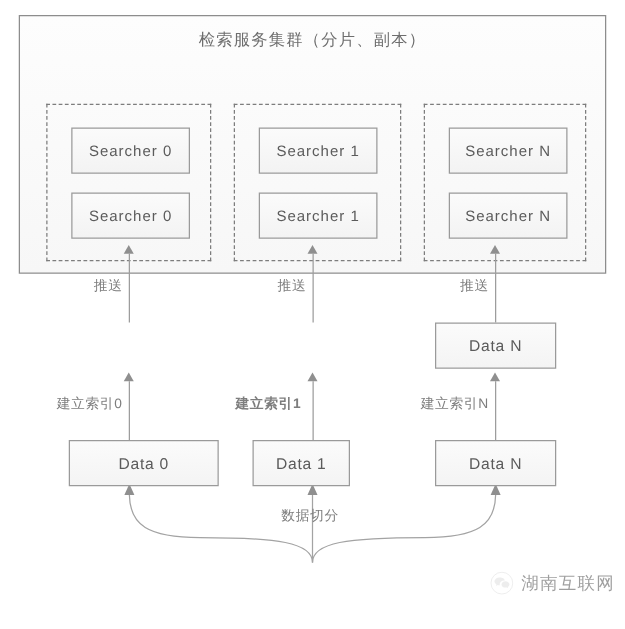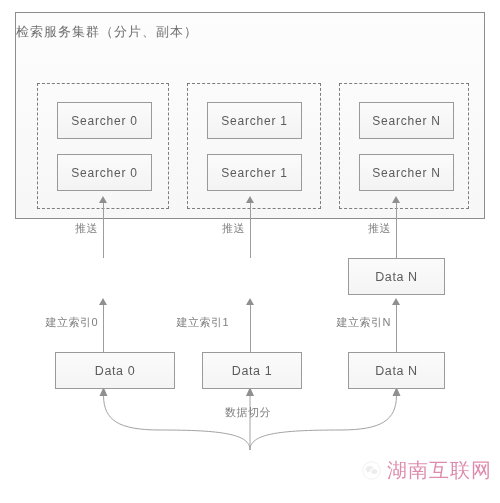--- a/index.html
+++ b/index.html
@@ -42,21 +42,21 @@
     height: 207px;
     border: 1px solid #8d8d8d;
     background: linear-gradient(180deg, #fdfdfd 0%, #f7f7f7 100%);
   }
 
   .cluster-title {
     position: absolute;
     left: 0;
     top: 10px;
     width: 100%;
-    text-align: left;
+    text-align: center;
     font-size: 13px;
     color: #6e6e6e;
     letter-spacing: 1px;
     white-space: nowrap;
   }
 
   .shard-group {
     position: absolute;
     box-sizing: border-box;
     top: 70px;
@@ -126,22 +126,22 @@
   .watermark {
     position: absolute;
     right: 8px;
     top: 457px;
     display: flex;
     align-items: center;
     gap: 6px;
     opacity: 0.5;
   }
   .watermark .wm-text {
-    font-size: 20px;
-    color: #be185d;
+    font-size: 14px;
+    color: #404040;
     letter-spacing: 1px;
     white-space: nowrap;
   }
   .wm-icon {
     width: 19px;
     height: 19px;
     position: relative;
   }
 </style>
 </head>
@@ -194,28 +194,28 @@
   <div class="edge-label" style="left:394px; top:221px;">推送</div>
 
   <div class="box" style="left:348px; top:258px; width:97px; height:37px;">Data N</div>
 
   <div class="vline" style="left:103px; top:305px; height:47px;"></div>
   <div class="arrowhead" style="left:99px; top:298px;"></div>
   <div class="edge-label" style="left:101px; top:315px;">建立索引0</div>
 
   <div class="vline" style="left:250px; top:305px; height:47px;"></div>
   <div class="arrowhead" style="left:246px; top:298px;"></div>
-  <div class="edge-label" style="left:232px; top:315px;">建立索引1</div>
+  <div class="edge-label" style="left:244px; top:315px;font-weight:bold;">建立索引1</div>
 
   <div class="vline" style="left:396px; top:305px; height:47px;"></div>
   <div class="arrowhead" style="left:392px; top:298px;"></div>
   <div class="edge-label" style="left:394px; top:315px;">建立索引N</div>
 
   <div class="box" style="left:55px; top:352px; width:120px; height:37px;">Data 0</div>
-  <div class="box" style="left:202px; top:352px; width:100px; height:37px;text-align:center;">Data 1</div>
+  <div class="box" style="left:202px; top:352px; width:78px; height:37px;text-align:center;">Data 1</div>
   <div class="box" style="left:348px; top:352px; width:97px; height:37px;">Data N</div>
 
   <div class="edge-label center" style="left:248px; top:405px;">数据切分</div>
 
 
   <div class="watermark">
     <span class="wm-icon">
       <svg viewBox="0 0 24 24" width="19" height="19" xmlns="http://www.w3.org/2000/svg">
         <circle cx="12" cy="12" r="11" fill="none" stroke="#dcdcdc" stroke-width="1"></circle>
         <path d="M9.4 6.2c-2.7 0-4.9 1.8-4.9 4 0 1.3 .8 2.4 2 3.1l-.5 1.5 1.8-.9c.5 .1 1 .2 1.6 .2 .2 0 .4 0 .6 0 -.1-.3-.2-.7-.2-1 0-2.1 2.1-3.8 4.7-3.8 .2 0 .4 0 .5 0 -.4-1.8-2.3-3.1-4.6-3.1z" fill="#dcdcdc"></path>

